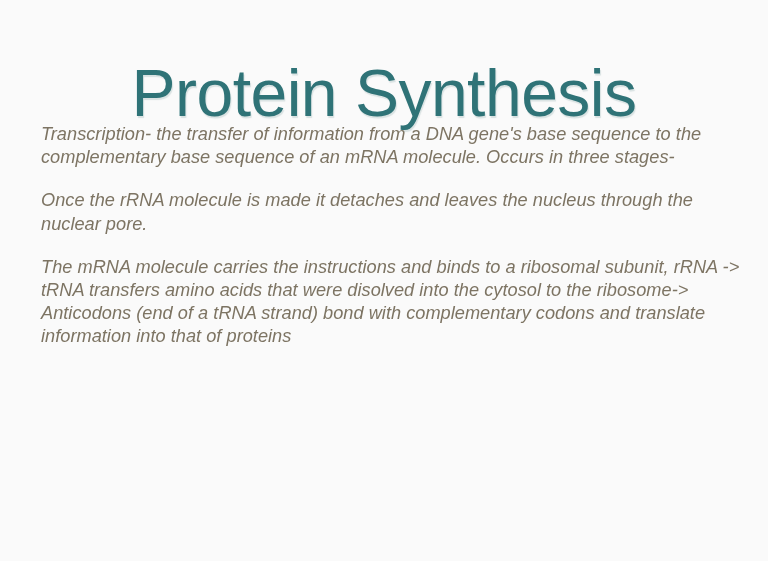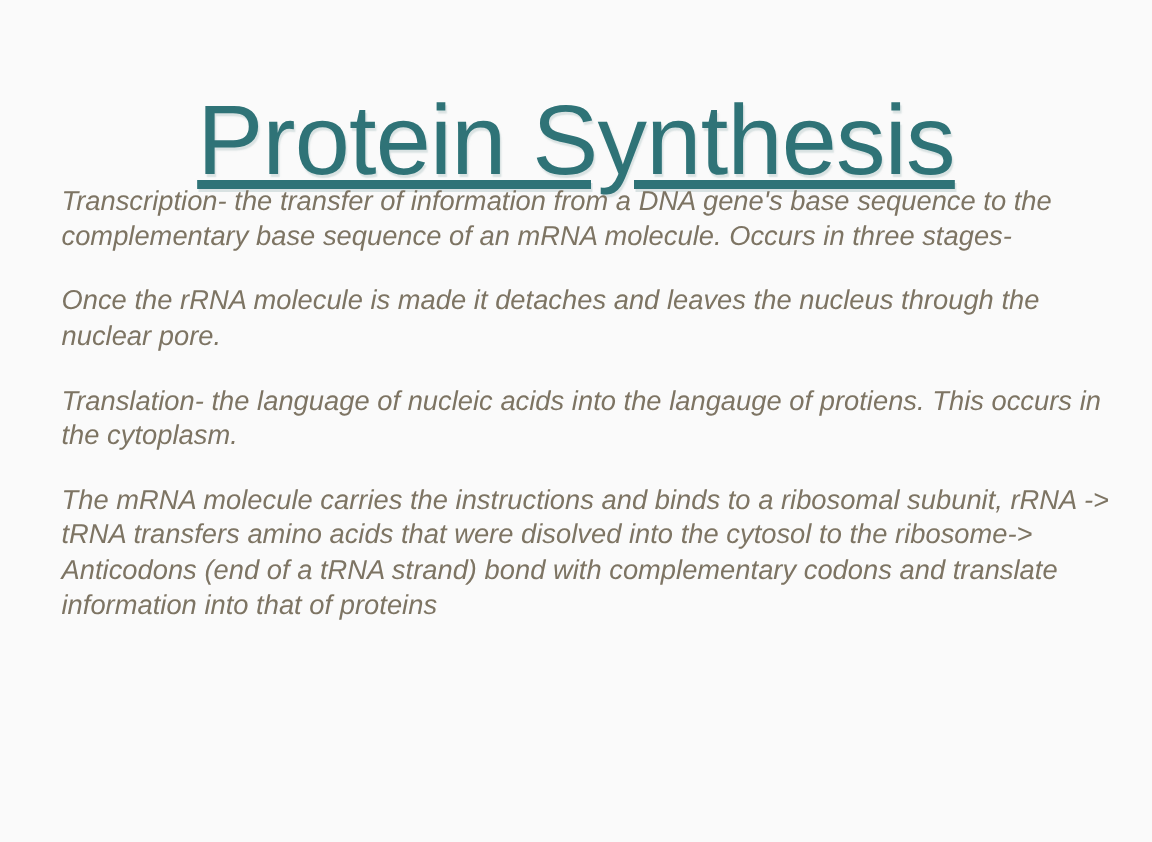--- a/index.html
+++ b/index.html
@@ -27,21 +27,20 @@
     width: 768px;
     text-align: center;
     color: #2f7377;
     font-family: "Liberation Sans", sans-serif;
     font-size: 66px;
     font-weight: 400;
     line-height: 1.08;
     letter-spacing: -0.5px;
     white-space: nowrap;
     text-shadow: 1px 2px 1px rgba(190, 205, 205, 0.55);
-    text-decoration: underline;
   }
   .slide-body {
     position: absolute;
     left: 41px;
     top: 123px;
     width: 712px;
     font-style: italic;
   }
   .body-paragraph {
     margin: 0 0 20px 0;
@@ -60,17 +59,16 @@
 </head>
 <body>
 
 <div class="slide">
 
   <h1 class="slide-title">Protein Synthesis</h1>
 
   <div class="slide-body">
     <p class="body-paragraph">Transcription- the transfer of information from a DNA gene's base sequence to the complementary base sequence of an mRNA molecule. Occurs in three stages-</p>
     <p class="body-paragraph">Once the rRNA molecule is made it detaches and leaves the nucleus through the nuclear pore.</p>
-    <p class="body-paragraph">Translation- the language of nucleic acids into the langauge of protiens. This occurs in the cytoplasm.</p>
     <p class="body-paragraph">The mRNA molecule carries the instructions and binds to a ribosomal subunit, rRNA -&gt; tRNA transfers amino acids that were disolved into the cytosol to the ribosome-&gt; Anticodons (end of a tRNA strand) bond with complementary codons and translate information into that of proteins</p>
   </div>
 
 </div>
 
 </body></html>

